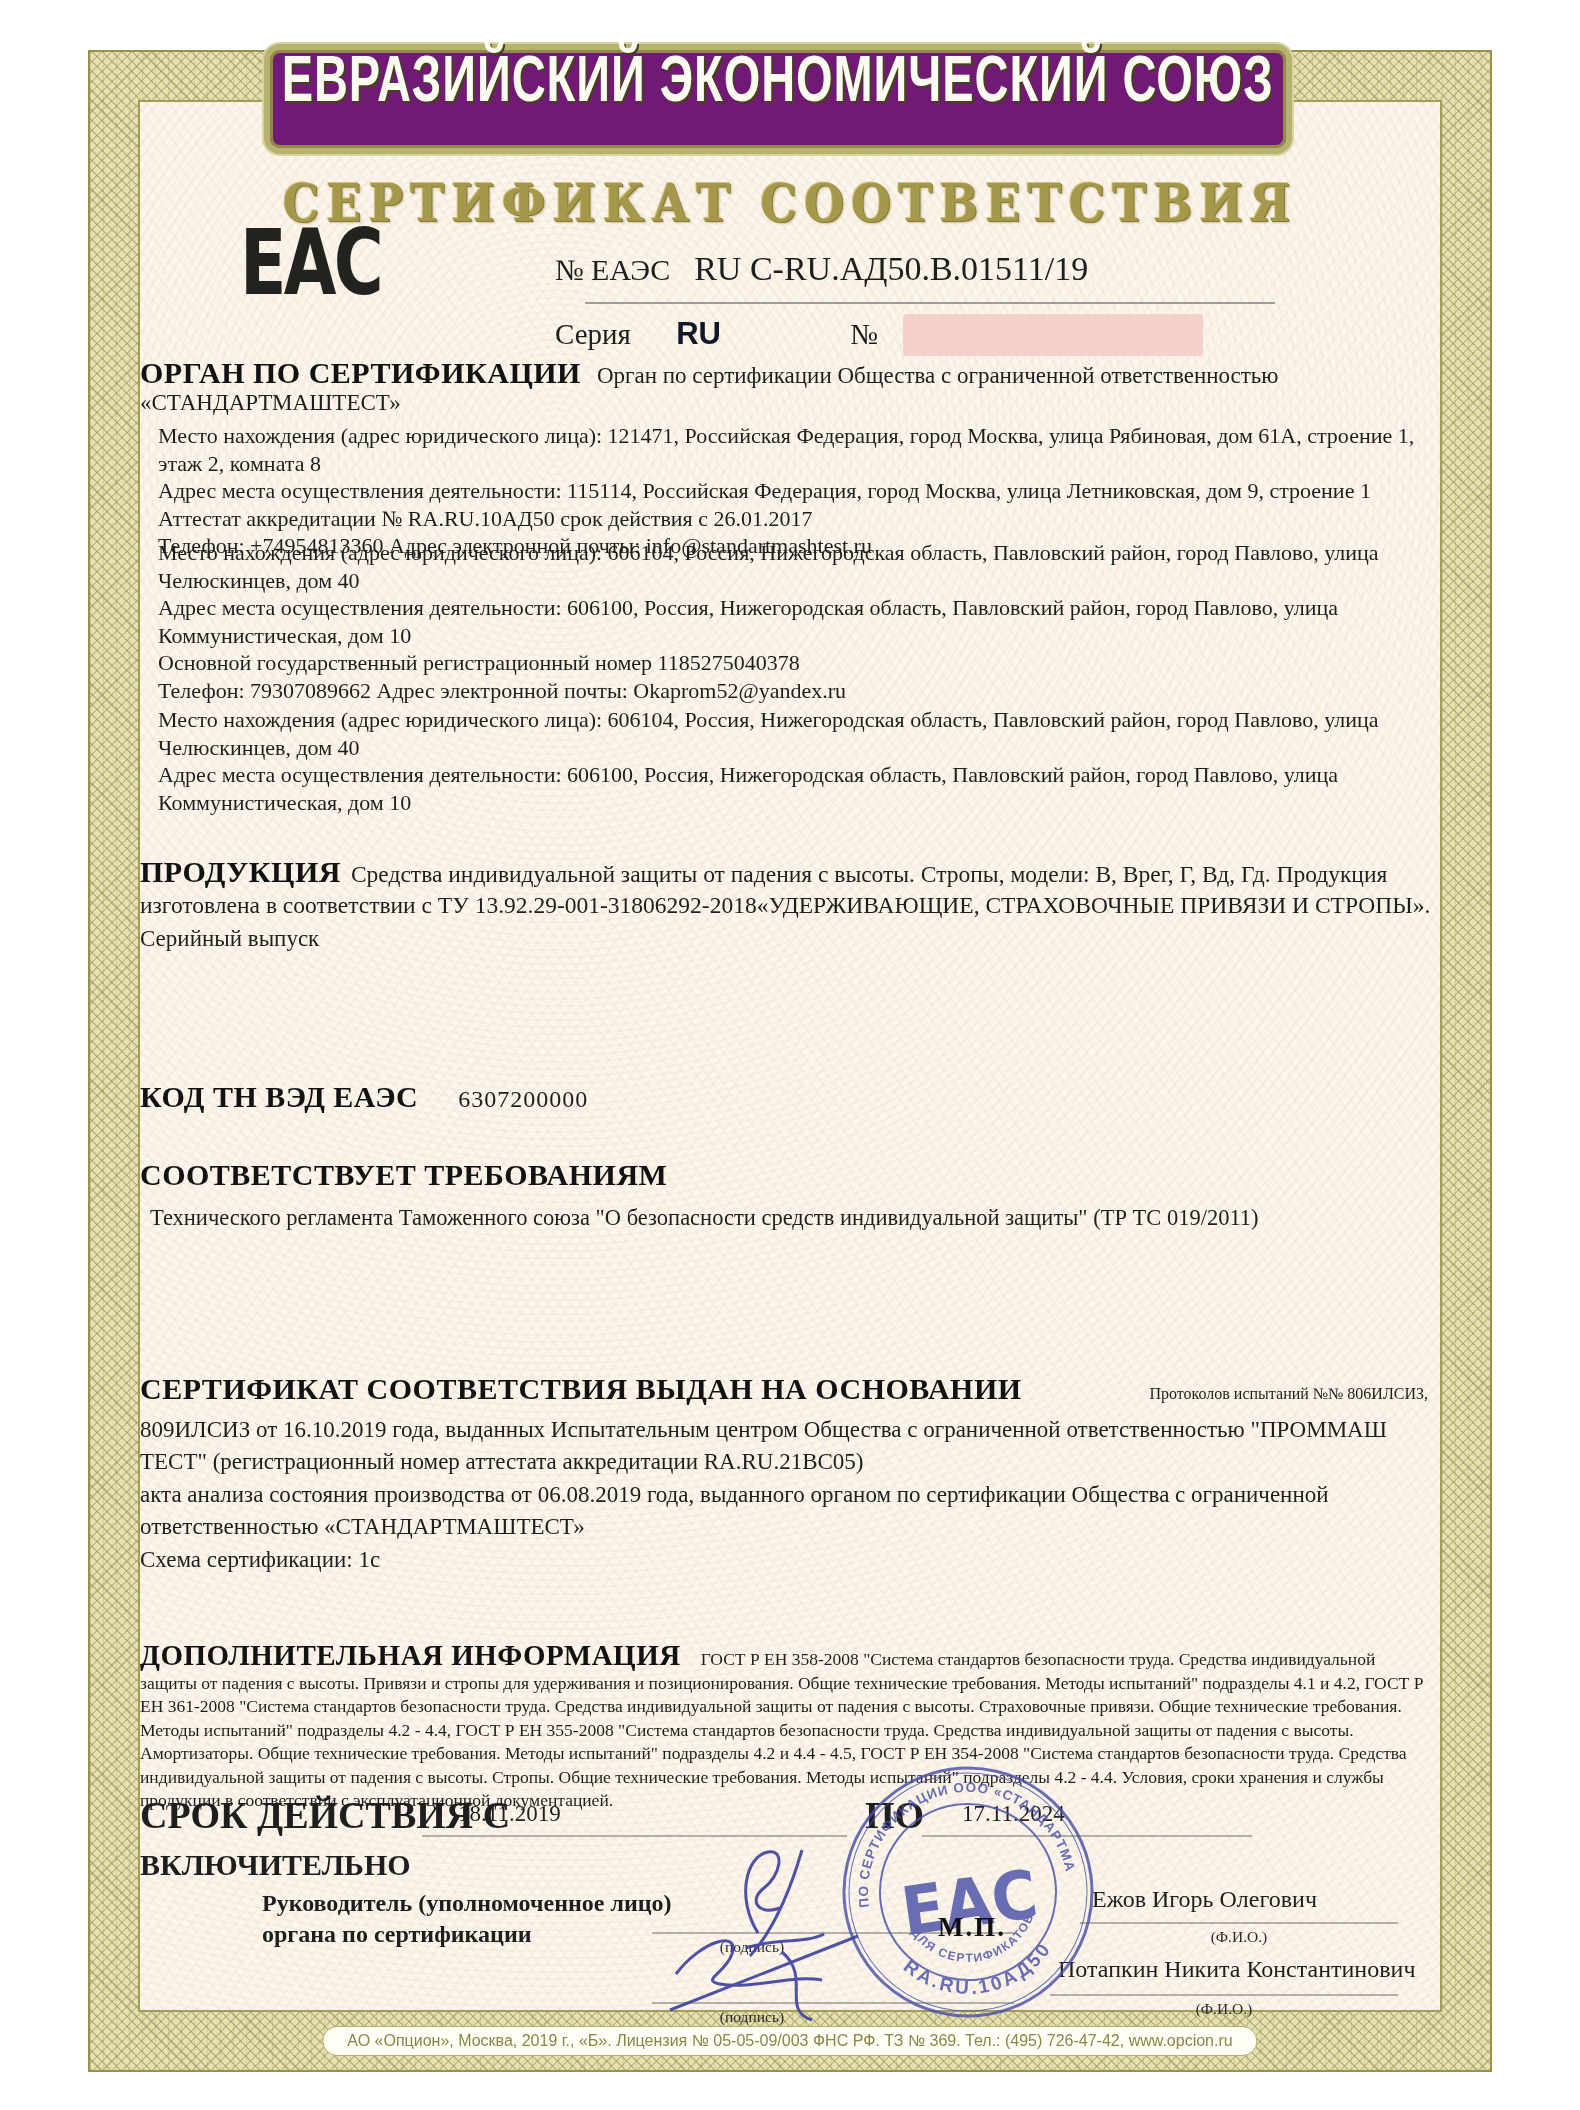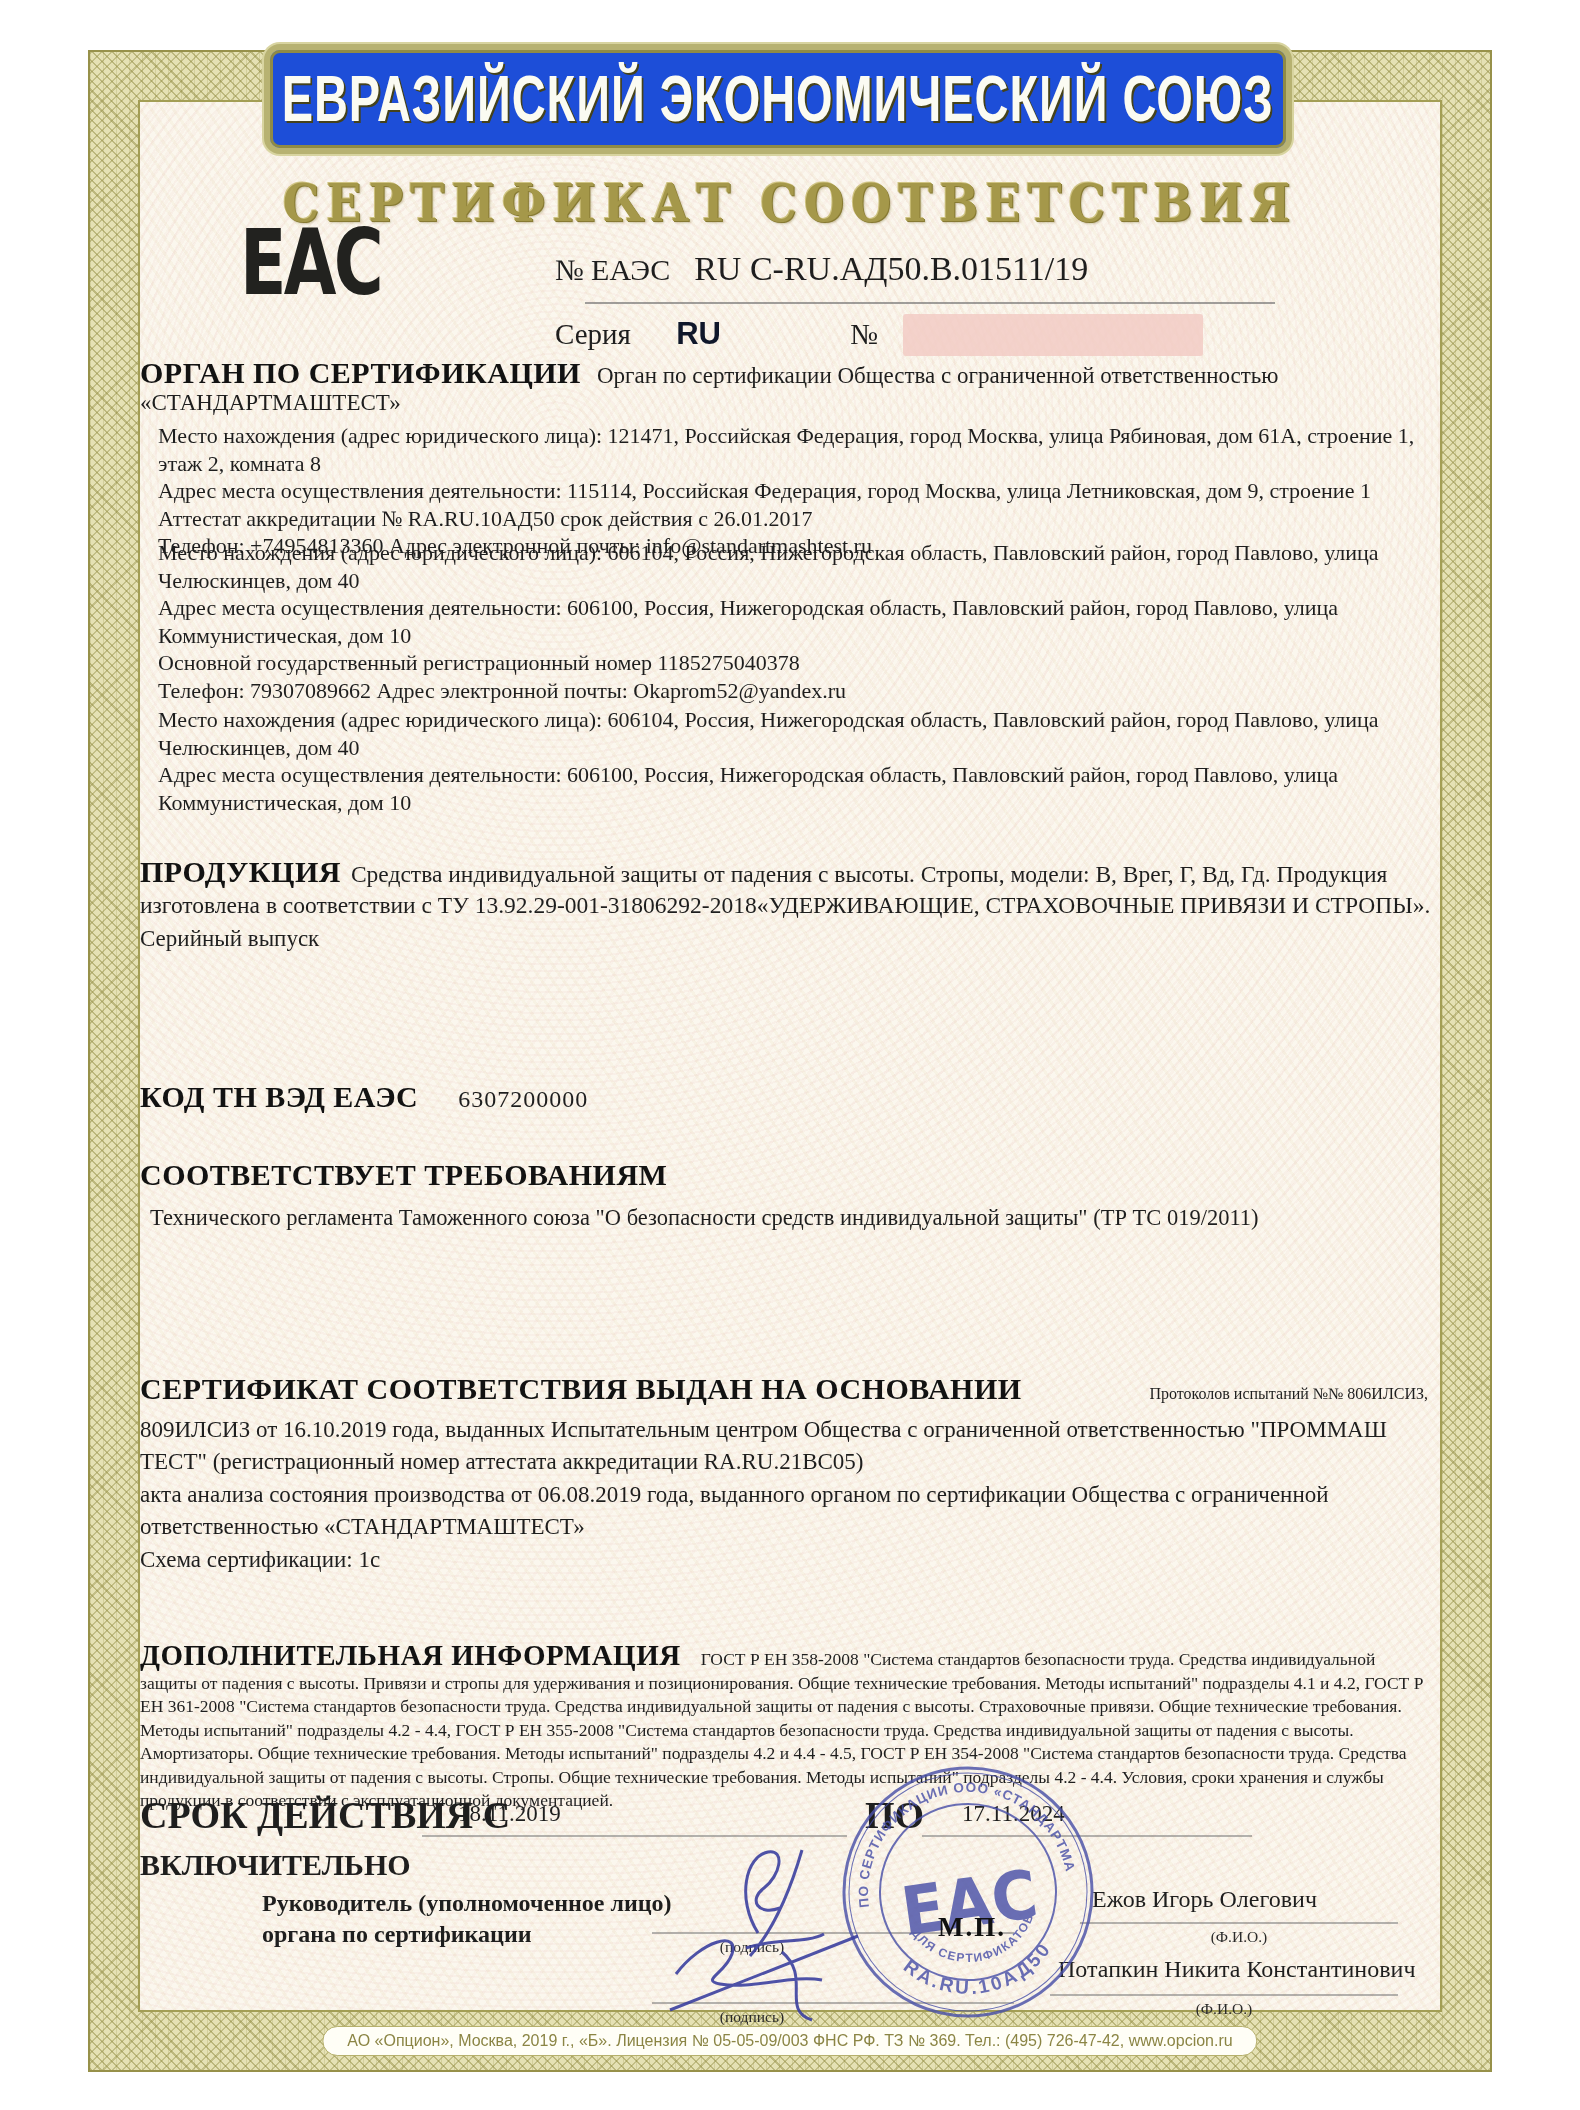--- a/index.html
+++ b/index.html
@@ -25,23 +25,23 @@
     background-color:#fbf7ee;
     background-image:
       repeating-radial-gradient(circle at 32% 18%, rgba(228,176,172,.10) 0 2px, transparent 2px 7px),
       repeating-linear-gradient(55deg, rgba(214,196,128,.09) 0 3px, transparent 3px 9px),
       repeating-linear-gradient(-55deg, rgba(224,168,156,.07) 0 3px, transparent 3px 9px);
     z-index:2;
   }
   
   .banner{
     position:absolute;left:264px;top:44px;width:1028px;height:110px;z-index:6;
-    box-sizing:border-box;background:#1d4ed8;border:6px solid #b7b272;border-radius:16px;
+    box-sizing:border-box;background:#701a75;border:6px solid #b7b272;border-radius:16px;
     box-shadow:0 0 0 3px #8f8a45 inset, 0 0 0 2px #d8d4a0;
-    display:flex;align-items:center;justify-content:center;
+    display:flex;align-items:flex-start;justify-content:center;
   }
   .banner span{
     color:#fbfbf2;font-family:"Liberation Sans",sans-serif;font-weight:bold;
     font-size:50px;letter-spacing:1px;white-space:nowrap;
     transform:scaleY(1.28) scaleX(.94);text-shadow:2px 2px 0 #45421a;
   }
   .eac-logo{
     position:absolute;left:240px;top:204px;width:110px;height:96px;z-index:5;
     font-family:"DejaVu Sans",sans-serif;font-weight:bold;font-size:74px;color:#22221f;
     transform:scaleY(1.22) scaleX(.92);transform-origin:left top;letter-spacing:-3px;line-height:96px;

